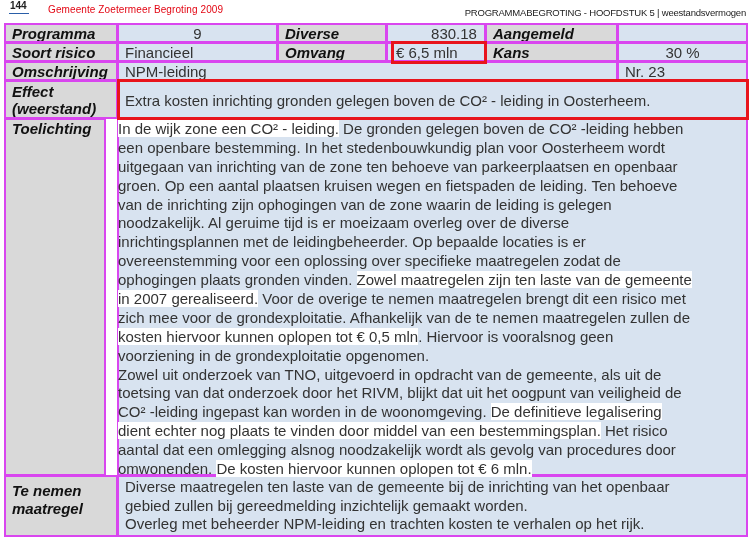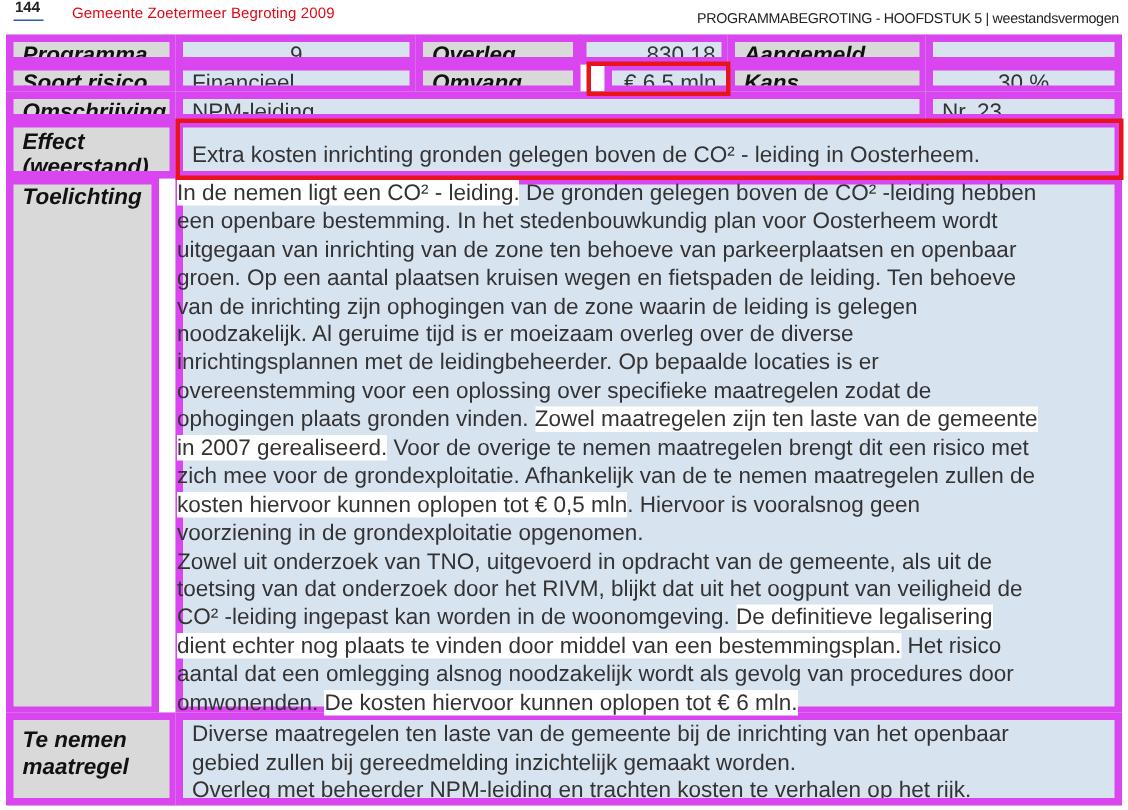--- a/index.html
+++ b/index.html
@@ -22,21 +22,21 @@
       font-size: 10px; color: #e30613; letter-spacing: 0.1px;
     }
     .chapter-title {
       position: absolute; right: 6px; top: 7px;
       font-size: 9.5px; color: #222; letter-spacing: -0.2px;
     }
 
     .doc { position: absolute; left: 0; top: 0; }
     .cell {
       position: absolute; box-sizing: border-box;
-      border: 5px solid #d946ef;
+      border: 2px solid #d946ef;
       font-size: 15px; line-height: 18px; color: #333;
       overflow: hidden; white-space: nowrap;
     }
     .lbl {
       background: #d9d9d9; color: #111;
       font-weight: bold; font-style: italic;
       padding-left: 6px;
     }
     .val { background: #d8e3f0; padding-left: 6px; }
     .center { text-align: center; padding-left: 0; }
@@ -54,29 +54,29 @@
   <span class="page-num">144</span>
   <span class="page-num-line"></span>
   <span class="org-title">Gemeente Zoetermeer Begroting 2009</span>
   <span class="chapter-title">PROGRAMMABEGROTING - HOOFDSTUK 5 | weestandsvermogen</span>
 </div>
 
 <div class="doc">
 
   <div class="cell lbl" style="left:4px;top:23px;width:114px;height:20px;">Programma</div>
   <div class="cell val center" style="left:117px;top:23px;width:161px;height:20px;">9</div>
-  <div class="cell lbl" style="left:277px;top:23px;width:110px;height:20px;">Overleg</div>
+  <div class="cell lbl" style="left:277px;top:23px;width:110px;height:20px;">Diverse</div>
   <div class="cell val center" style="left:386px;top:23px;width:100px;height:20px;padding-left:36px;">830.18</div>
   <div class="cell lbl" style="left:485px;top:23px;width:133px;height:20px;">Aangemeld</div>
   <div class="cell val center" style="left:617px;top:23px;width:131px;height:20px;"></div>
 
   <div class="cell lbl" style="left:4px;top:42px;width:114px;height:20px;">Soort risico</div>
   <div class="cell val" style="left:117px;top:42px;width:161px;height:20px;">Financieel</div>
   <div class="cell lbl" style="left:277px;top:42px;width:110px;height:20px;">Omvang</div>
-  <div class="cell val" style="left:386px;top:42px;width:100px;height:20px;padding-left:8px;margin-left:17px;">€ 6,5 mln</div>
+  <div class="cell val" style="left:386px;top:42px;width:100px;height:20px;padding-left:8px;">€ 6,5 mln</div>
   <div class="cell lbl" style="left:485px;top:42px;width:133px;height:20px;">Kans</div>
   <div class="cell val center" style="left:617px;top:42px;width:131px;height:20px;">30 %</div>
 
   <div class="cell lbl" style="left:4px;top:61px;width:114px;height:20px;">Omschrijving</div>
   <div class="cell val" style="left:117px;top:61px;width:501px;height:20px;">NPM-leiding</div>
   <div class="cell val" style="left:617px;top:61px;width:131px;height:20px;">Nr. 23</div>
 
   <div class="cell lbl" style="left:4px;top:80px;width:114px;height:39px;line-height:17px;padding-top:1px;">
     <span style="display:block">Effect</span>
     <span style="display:block">(weerstand)</span>
@@ -90,21 +90,21 @@
     <span style="display:block">Te nemen</span>
     <span style="display:block">maatregel</span>
   </div>
   <div class="cell val" style="left:117px;top:475px;width:631px;height:62px;padding-top:1px;">
     <span class="line" style="height:18.5px">Diverse maatregelen ten laste van de gemeente bij de inrichting van het openbaar</span>
     <span class="line" style="height:18.5px">gebied zullen bij gereedmelding inzichtelijk gemaakt worden.</span>
     <span class="line" style="height:18.5px">Overleg met beheerder NPM-leiding en trachten kosten te verhalen op het rijk.</span>
   </div>
 
   <div class="para" style="top:120px;">
-    <span class="line"><span class="hl">In de nemen ligt een CO² - leiding.</span><span> De gronden gelegen boven de CO² -leiding hebben</span></span>
+    <span class="line"><span class="hl">In de wijk zone een CO² - leiding.</span><span> De gronden gelegen boven de CO² -leiding hebben</span></span>
     <span class="line">een openbare bestemming. In het stedenbouwkundig plan voor Oosterheem wordt</span>
     <span class="line">uitgegaan van inrichting van de zone ten behoeve van parkeerplaatsen en openbaar</span>
     <span class="line">groen. Op een aantal plaatsen kruisen wegen en fietspaden de leiding. Ten behoeve</span>
     <span class="line">van de inrichting zijn ophogingen van de zone waarin de leiding is gelegen</span>
     <span class="line">noodzakelijk. Al geruime tijd is er moeizaam overleg over de diverse</span>
     <span class="line">inrichtingsplannen met de leidingbeheerder. Op bepaalde locaties is er</span>
     <span class="line">overeenstemming voor een oplossing over specifieke maatregelen zodat de</span>
     <span class="line"><span>ophogingen plaats gronden vinden. </span><span class="hl">Zowel maatregelen zijn ten laste van de gemeente </span></span>
     <span class="line"><span class="hl">in 2007 gerealiseerd.</span><span> Voor de overige te nemen maatregelen brengt dit een risico met</span></span>
     <span class="line">zich mee voor de grondexploitatie. Afhankelijk van de te nemen maatregelen zullen de</span>

